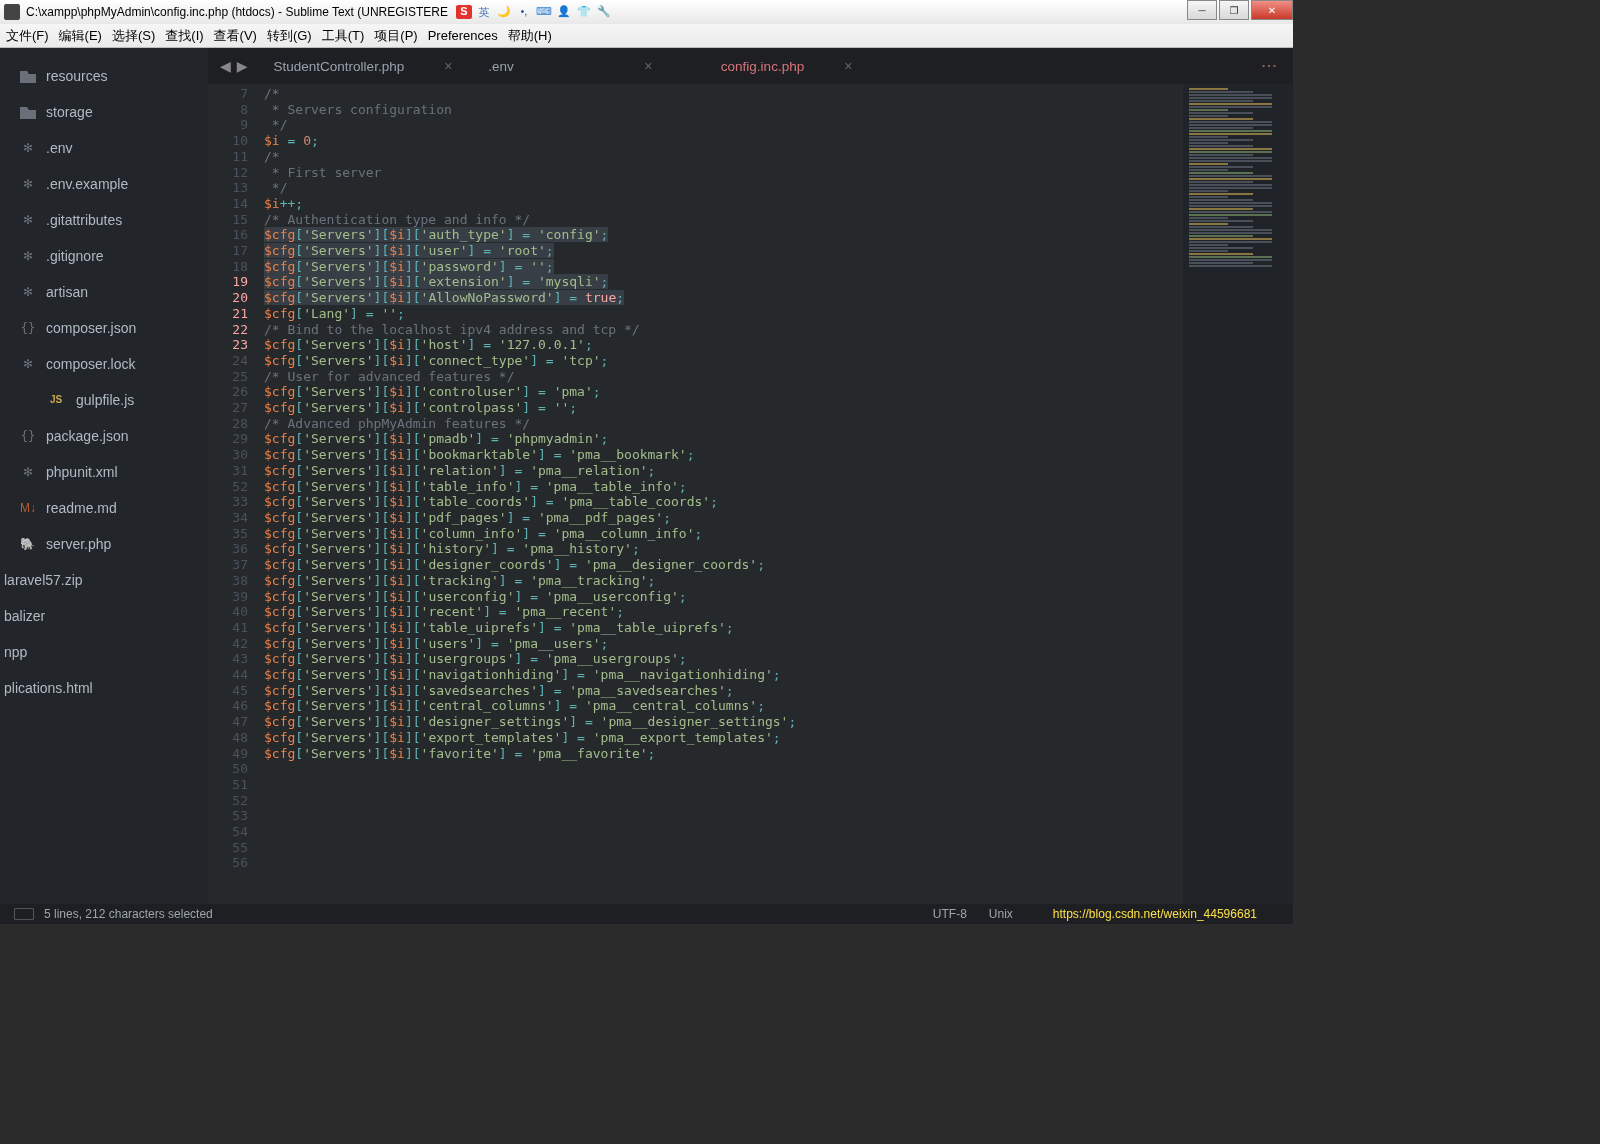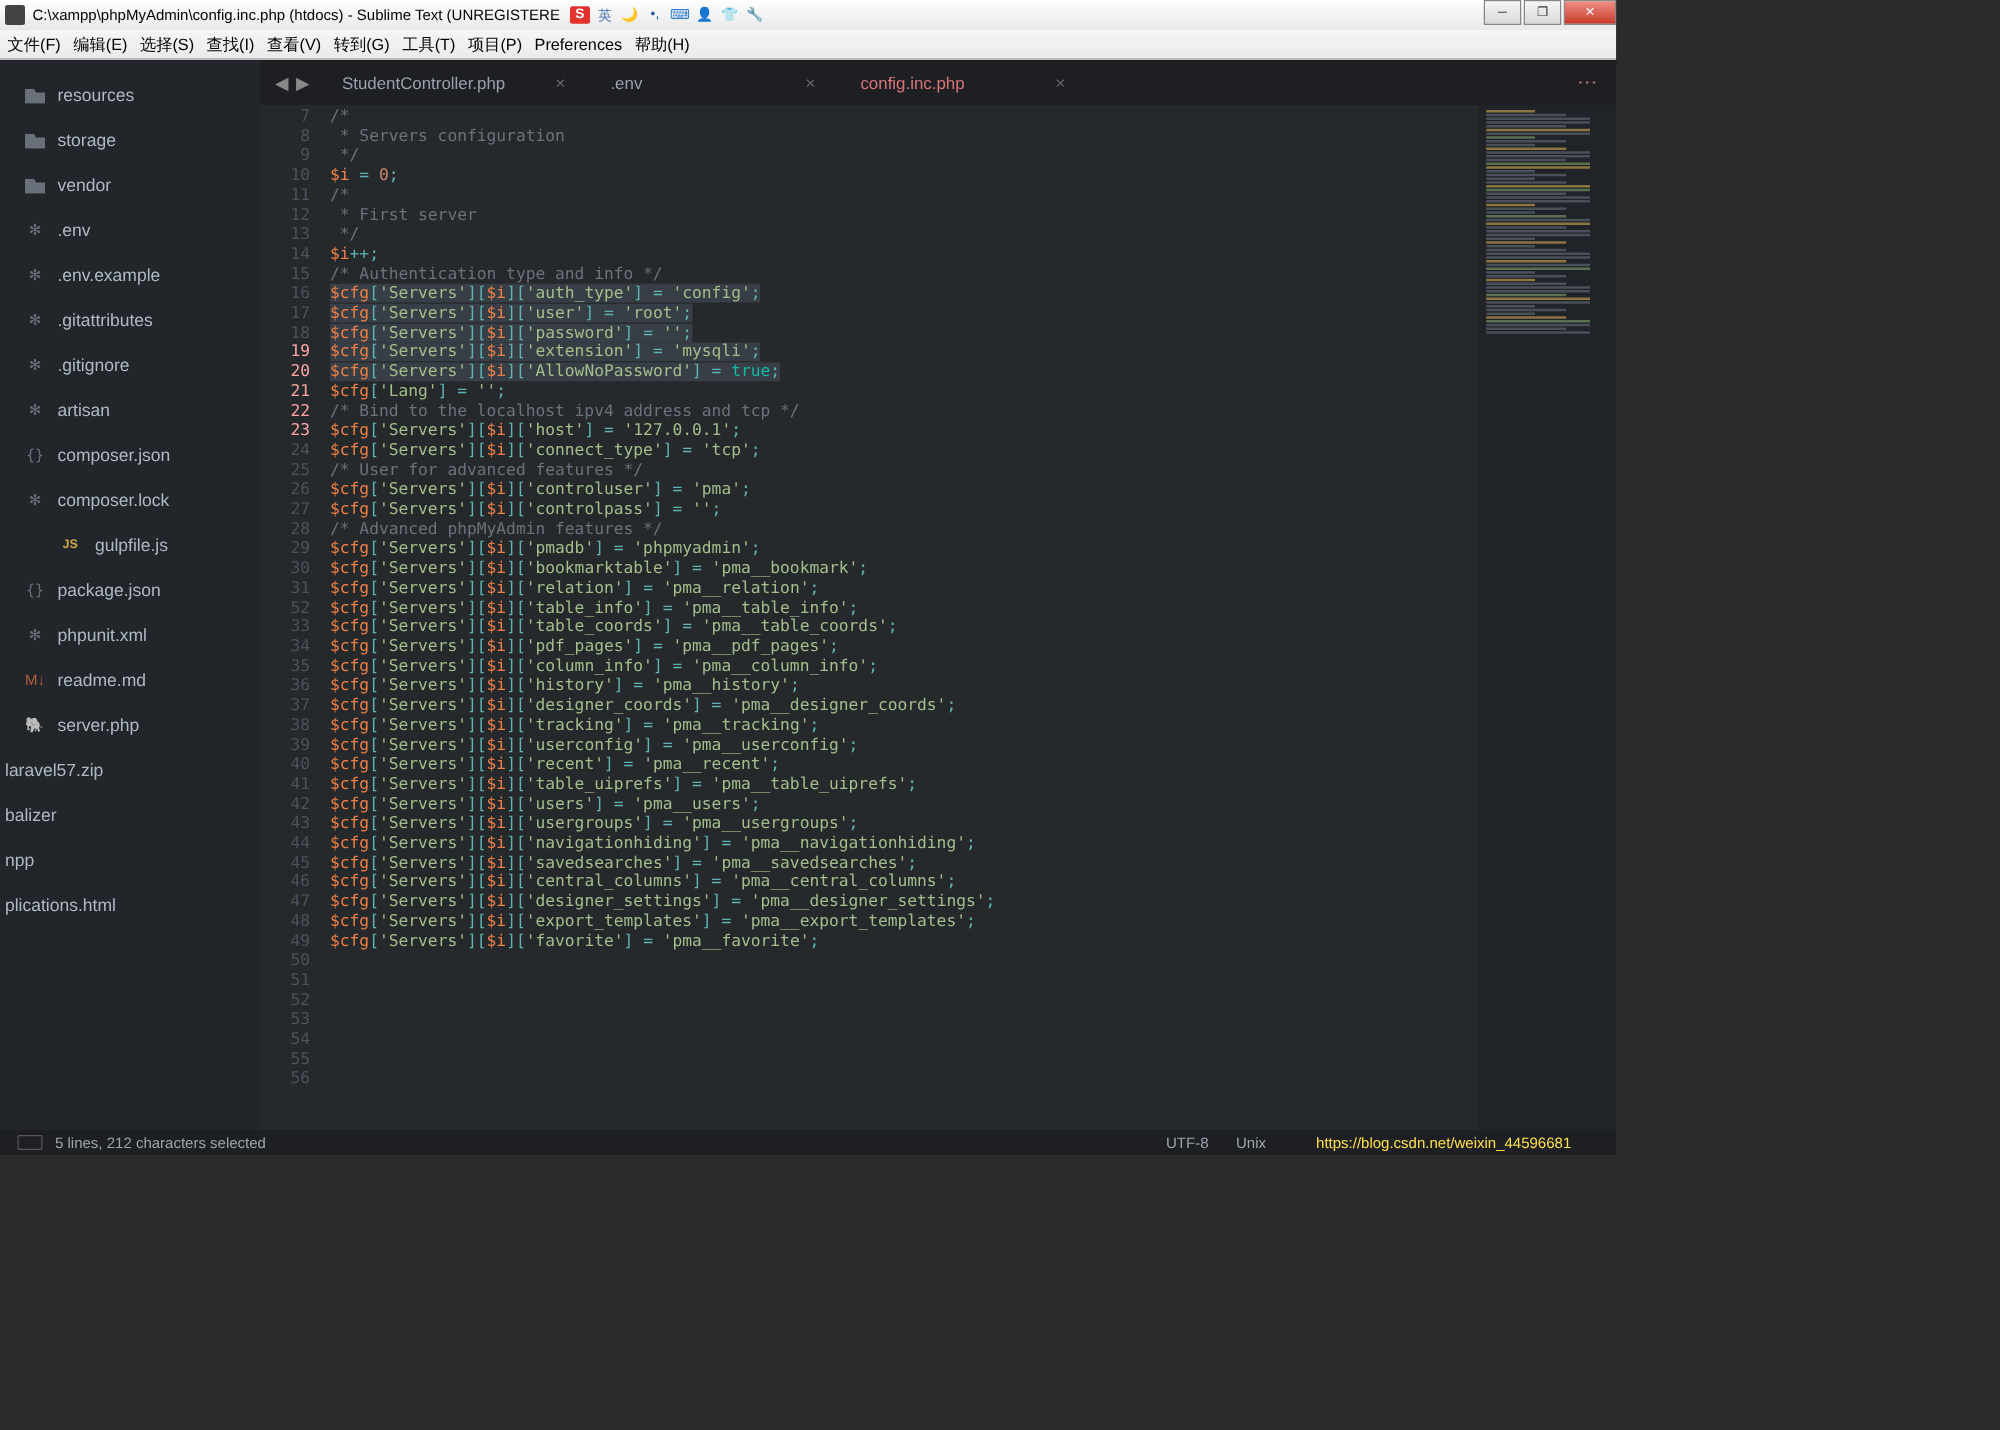--- a/index.html
+++ b/index.html
@@ -85,21 +85,21 @@
   display: flex; align-items: center;
   padding: 0 18px;
   min-width: 200px;
   color: #98a2ad;
   font-size: 13.5px;
   gap: 40px;
   justify-content: space-between;
   position: relative;
 }
 .tab .close-x { color: #666; font-size: 14px; }
-.tab.active { color: #d9757a; }
+.tab.active { color: #d9757a; justify-content: flex-end; }
 .more-icon { position: absolute; right: 14px; top: 10px; color: #bb6a6c; font-size: 16px; letter-spacing: 0; writing-mode: vertical-lr; }
 .code-pane { flex: 1; display: flex; overflow: hidden; position: relative; }
 .gutter {
   width: 56px; text-align: right; padding-right: 16px;
   color: #4a525d; font-family: Consolas, monospace; font-size: 13px;
   line-height: 15.7px; padding-top: 2px;
   background: #26292c;
 }
 .gutter .hl { color: #fca5a5; }
 .code {
@@ -109,21 +109,21 @@
   white-space: pre;
   position: relative;
 }
 .sel-row { background: #383e46; display: inline; }
 .cmt { color: #6a727d; }
 .var { color: #ee8045; }
 .str { color: #a3be8c; }
 .op  { color: #5fb3b3; }
 .pun { color: #5fb3b3; }
 .num { color: #d08770; }
-.bool{ color: #14b8a6; }
+.bool{ color: #fca5a5; }
 .minimap {
   position: absolute; right: 0; top: 36px; width: 110px; bottom: 0;
   background: #202327;
   padding: 4px 6px;
   overflow: hidden;
 }
 .minimap-line { height: 2px; margin-bottom: 1px; background: #4a5059; }
 .minimap-line.y { background: #8a7640; }
 .minimap-line.g { background: #5a7050; }
 .minimap-line.short { width: 40%; }
@@ -180,24 +180,20 @@
 
   <div class="sidebar">
     <div id="sidebar-indent">
         <div class="side-item">
           <span class="ic ic-folder"></span>
           <span>resources</span>
         </div>
         <div class="side-item">
           <span class="ic ic-folder"></span>
           <span>storage</span>
-        </div>
-        <div class="side-item">
-          <span class="ic ic-folder"></span>
-          <span>vendor</span>
         </div>
         <div class="side-item">
           <span class="ic ic-star">✻</span>
           <span>.env</span>
         </div>
         <div class="side-item">
           <span class="ic ic-star">✻</span>
           <span>.env.example</span>
         </div>
         <div class="side-item">

